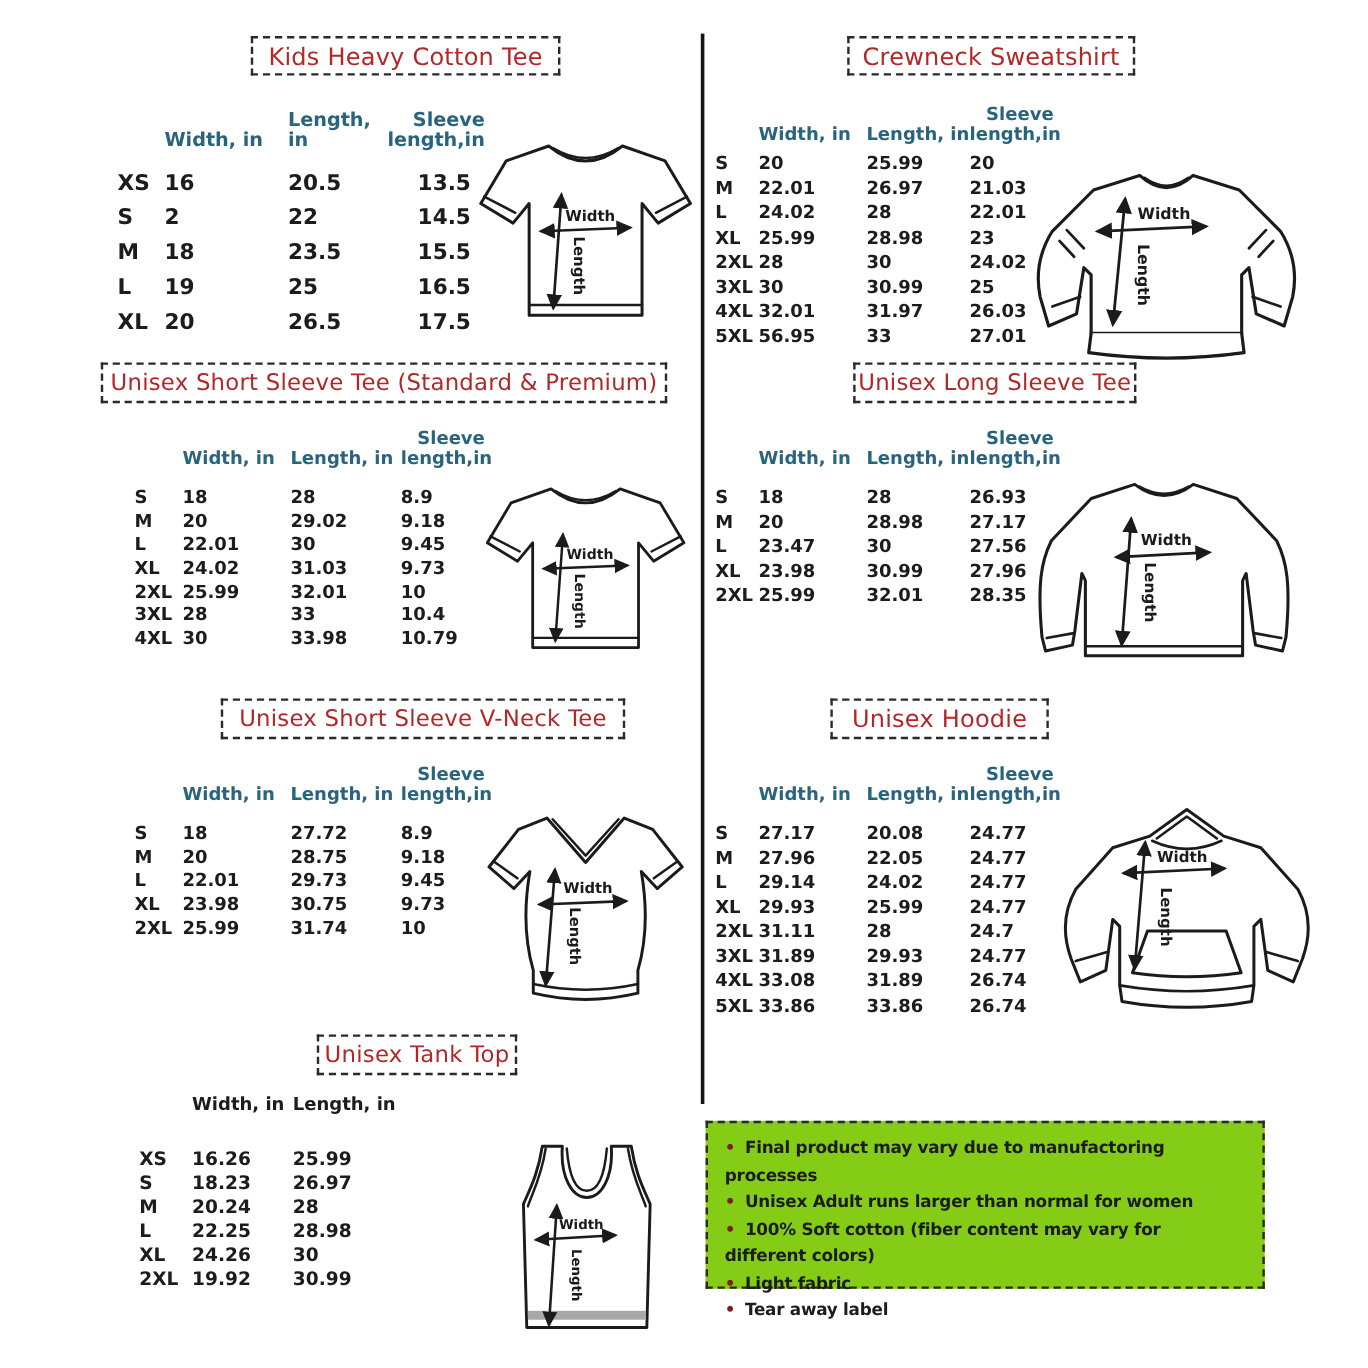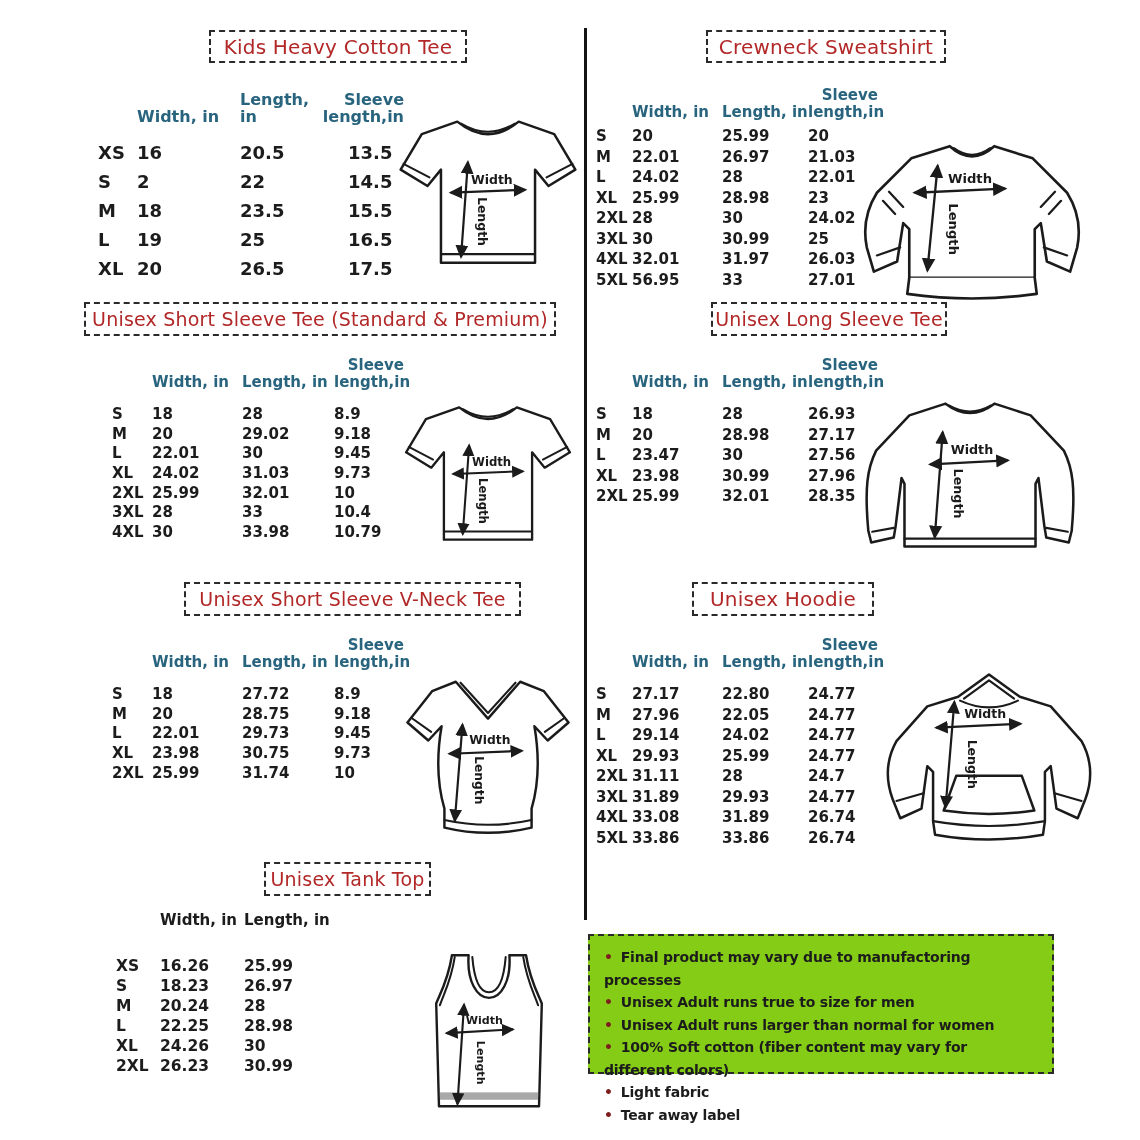--- a/index.html
+++ b/index.html
@@ -361,21 +361,21 @@
     <div class="table t-right" style="left:596px;top:630px">
         <div class="trow thead" style="color: rgb(41, 100, 126);">
           <span class="tcell tcol0"></span>
           <span class="tcell thcell tcol1">Width, in</span>
           <span class="tcell thcell tcol2">Length, in</span>
           <span class="tcell thcell tcol3">Sleeve length,in</span>
         </div>
         <div class="trow">
           <span class="tcell tsize tcol0">S</span>
           <span class="tcell tval tcol1">27.17</span>
-          <span class="tcell tval tcol2">22.80</span>
+          <span class="tcell tval tcol2">20.08</span>
           <span class="tcell tval tcol3">24.77</span>
         </div>
         <div class="trow">
           <span class="tcell tsize tcol0">M</span>
           <span class="tcell tval tcol1">27.96</span>
           <span class="tcell tval tcol2">22.05</span>
           <span class="tcell tval tcol3">24.77</span>
         </div>
         <div class="trow">
           <span class="tcell tsize tcol0">L</span>
@@ -457,41 +457,40 @@
           <span class="tcell tval tcol1">22.25</span>
           <span class="tcell tval tcol2">28.98</span>
         </div>
         <div class="trow">
           <span class="tcell tsize tcol0">XL</span>
           <span class="tcell tval tcol1">24.26</span>
           <span class="tcell tval tcol2">30</span>
         </div>
         <div class="trow">
           <span class="tcell tsize tcol0">2XL</span>
-          <span class="tcell tval tcol1">26.23</span>
+          <span class="tcell tval tcol1">19.92</span>
           <span class="tcell tval tcol2">30.99</span>
         </div>
       </div>
     <svg class="garment" style="left:424px;top:946px" width="130" height="176" viewBox="0 0 130 190">
       <path class="body" d="M25,10 C21,36 13,50 8,62 L11,173 L119,173 L122,62 C117,50 109,36 105,10 L87,10 C89,38 78,56 65,56 C52,56 41,38 43,10 Z"></path>
       <rect class="band" x="12" y="158" width="106" height="8"></rect>
       <path class="ln" d="M47,12 C49,36 55,50 65,50 C75,50 81,36 83,12"></path>
       <path class="ln" d="M28,12 C24,38 16,52 12,64"></path>
       <path class="ln" d="M102,12 C106,38 114,52 118,64"></path>
       <line class="arrow" x1="20" y1="94" x2="90" y2="90" marker-start="url(#ah)" marker-end="url(#ah)"></line>
       <line class="arrow" x1="38" y1="64" x2="31" y2="170" marker-start="url(#ah)" marker-end="url(#ah)"></line>
       <text x="60" y="84" text-anchor="middle" style="font-size:12px">Width</text>
       <text transform="rotate(90,52,126)" x="52" y="126" text-anchor="middle" style="font-size:12px">Length</text>
     </svg>
   </section>
 
   <aside class="notes" style="left:588px;top:934px;width:466px;height:140px">
     <ul>
       <li>Final product may vary due to manufactoring processes</li>
-      <li>Unisex Adult runs true to size for men</li>
       <li>Unisex Adult runs larger than normal for women</li>
       <li>100% Soft cotton (fiber content may vary for different colors)</li>
       <li>Light fabric</li>
       <li>Tear away label</li>
     </ul>
   </aside>
 
 </div>
 
 </body></html>

